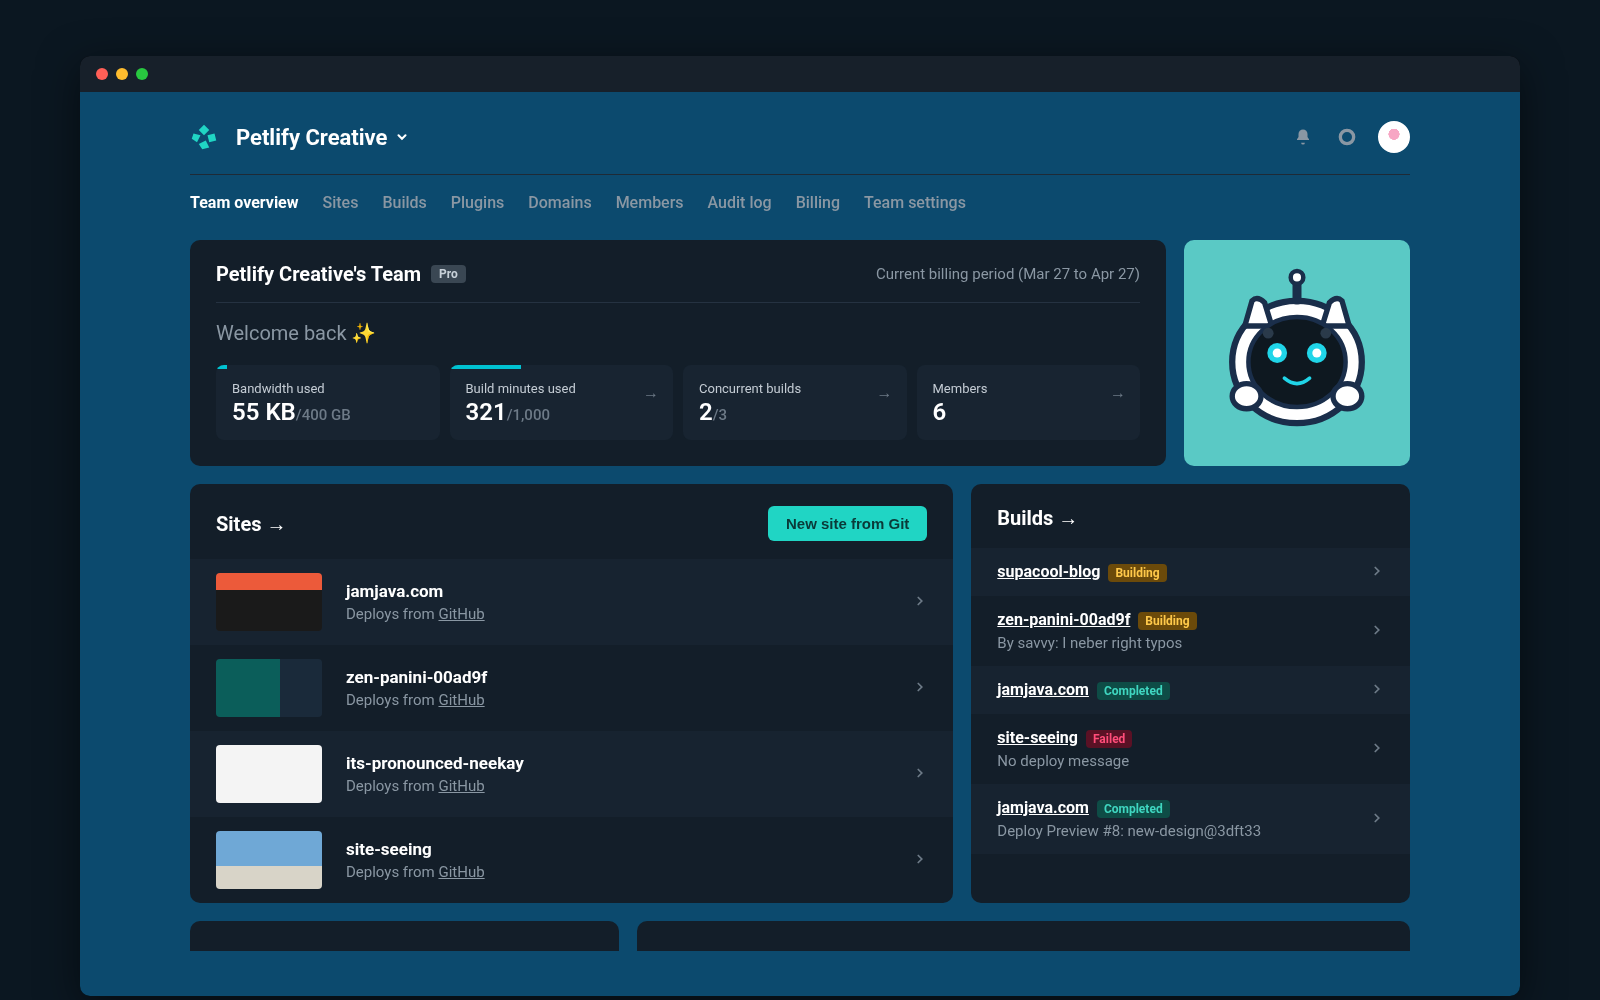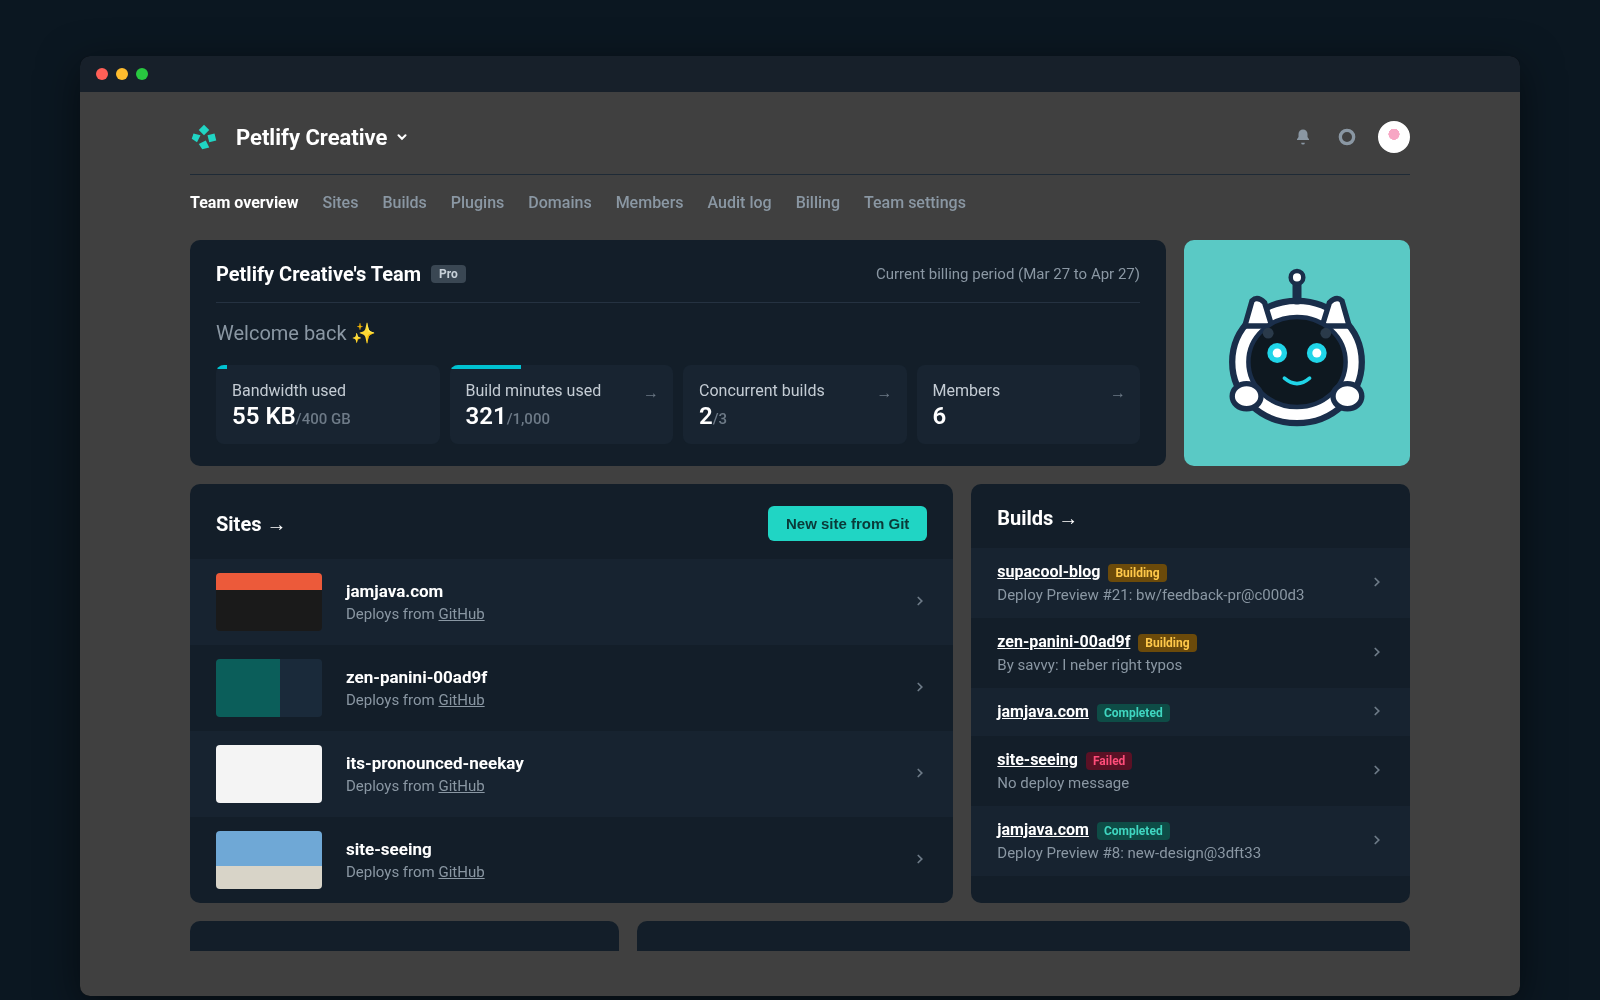--- a/index.html
+++ b/index.html
@@ -22,21 +22,21 @@
   .titlebar {
     background: #17202a;
     height: 36px;
     display: flex;
     align-items: center;
     padding: 0 16px;
   }
   .dot { width: 12px; height: 12px; border-radius: 50%; margin-right: 8px; }
   .dot.r { background:#ff5f57; } .dot.y { background:#febc2e; } .dot.g { background:#28c840; }
 
-  .content { padding: 0 110px; background:#404040; height: calc(100% - 36px); overflow:hidden;}
+  .content { padding: 0 110px; background:#0c4a6e; height: calc(100% - 36px); overflow:hidden;}
   
   .header {
     display:flex; align-items:center; padding:26px 0 18px 0;
     border-bottom:1px solid #1e2a36;
   }
   .logo { width:28px; height:28px; margin-right:18px; }
   .team-name { font-size:22px; font-weight:700; color:#fff; margin-right:8px;}
   .chev-down { color:#fff; display:inline-flex; }
   .header-spacer { flex:1; }
   .hicon { width:38px; height:38px; display:flex; align-items:center; justify-content:center; color:#8a97a3; margin-left:6px; cursor:pointer;}
@@ -51,21 +51,21 @@
   .overview { flex:1; padding:22px 26px; }
   .ov-head { display:flex; align-items:center; border-bottom:1px solid #253241; padding-bottom:16px;}
   .ov-title { font-size:20px; font-weight:700; color:#fff; margin-right:10px;}
   .badge-pro { background:#3a4753; color:#c8d1d9; font-size:12px; font-weight:700; padding:2px 8px; border-radius:4px;}
   .ov-period { margin-left:auto; color:#8a97a3; font-size:15px;}
   .welcome { color:#8a97a3; font-size:20px; padding:18px 0 20px 0;}
 
   .stats { display:flex; gap:10px; }
   .stat { flex:1; background:#182431; border-radius:8px; padding:8px 16px 14px 16px; position:relative; overflow:hidden;}
   .stat .bar { position:absolute; top:0; left:0; height:4px; background:#00c2d1; }
-  .stat .label { color:#c4ccd4; font-size:16px; padding-top:8px;}
+  .stat .label { color:#c4ccd4; font-size:13px; padding-top:8px;}
   .stat .val { color:#fff; font-size:24px; font-weight:600; padding-top:2px;}
   .stat .sub { color:#6d7a87; font-size:15px; font-weight:500;}
   .stat .arrow { position:absolute; top:18px; right:14px; color:#6d7a87;}
 
   .mascot { width:226px; height:226px; background:#5ac9c5; border-radius:10px; display:flex; align-items:center; justify-content:center; }
   .mascot svg { width:180px; height:180px; }
 
   .row2 { display:flex; gap:18px; margin-top:18px; }
   .sites-panel { flex:1.74; }
   .builds-panel { flex:1; }
@@ -255,21 +255,20 @@
           </div>
       </div>
       <div class="panel builds-panel">
         <div class="panel-head">
           <span class="panel-title">Builds →</span>
         </div>
         <div id="builds-list">
             <div class="build-row">
               <div class="build-info">
                 <div><span class="build-name">supacool-blog</span><span class="badge building">Building</span></div>
-                <div class="build-sub">Deploy Preview #21: bw/feedback-pr@c000d3</div>
               </div>
               <span class="row-chev"><svg width="14" height="14" viewBox="0 0 16 16">
                   <path d="M6 4l4 4-4 4" stroke="currentColor" stroke-width="2" fill="none" stroke-linecap="round"></path>
                 </svg></span>
             </div>
             <div class="build-row">
               <div class="build-info">
                 <div><span class="build-name">zen-panini-00ad9f</span><span class="badge building">Building</span></div>
                 <div class="build-sub">By savvy: I neber right typos</div>
               </div>

